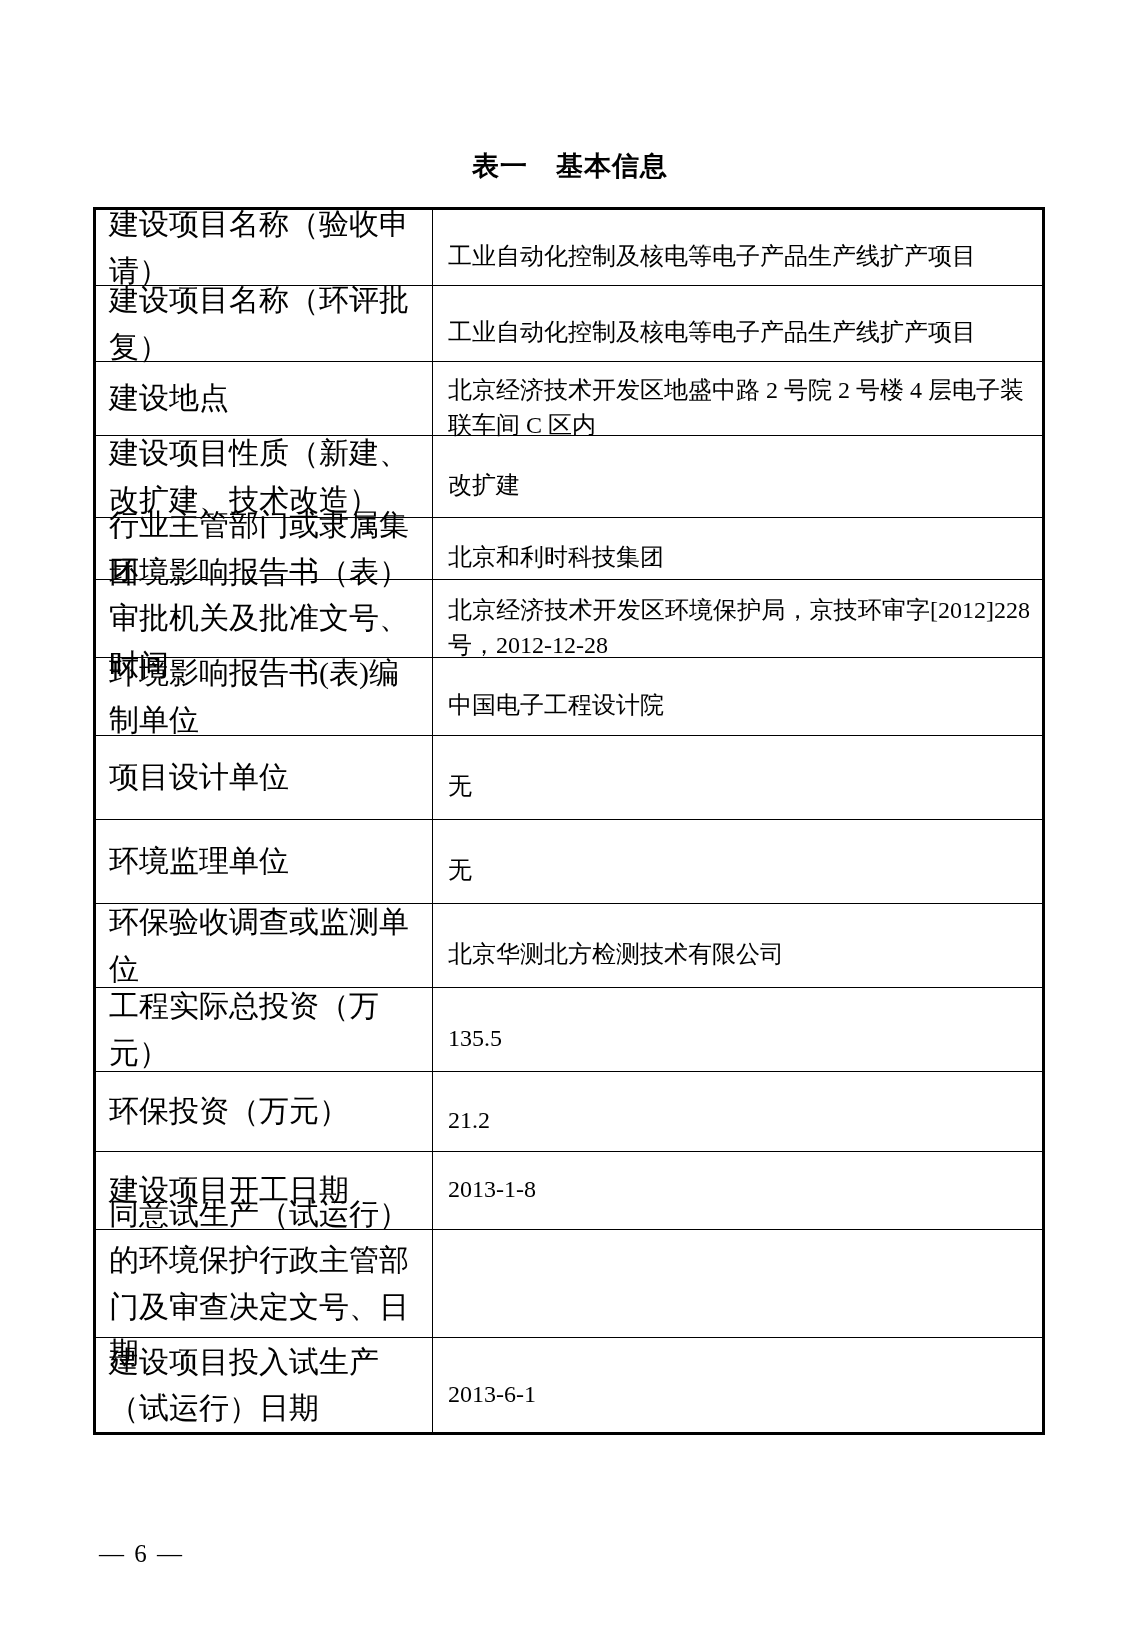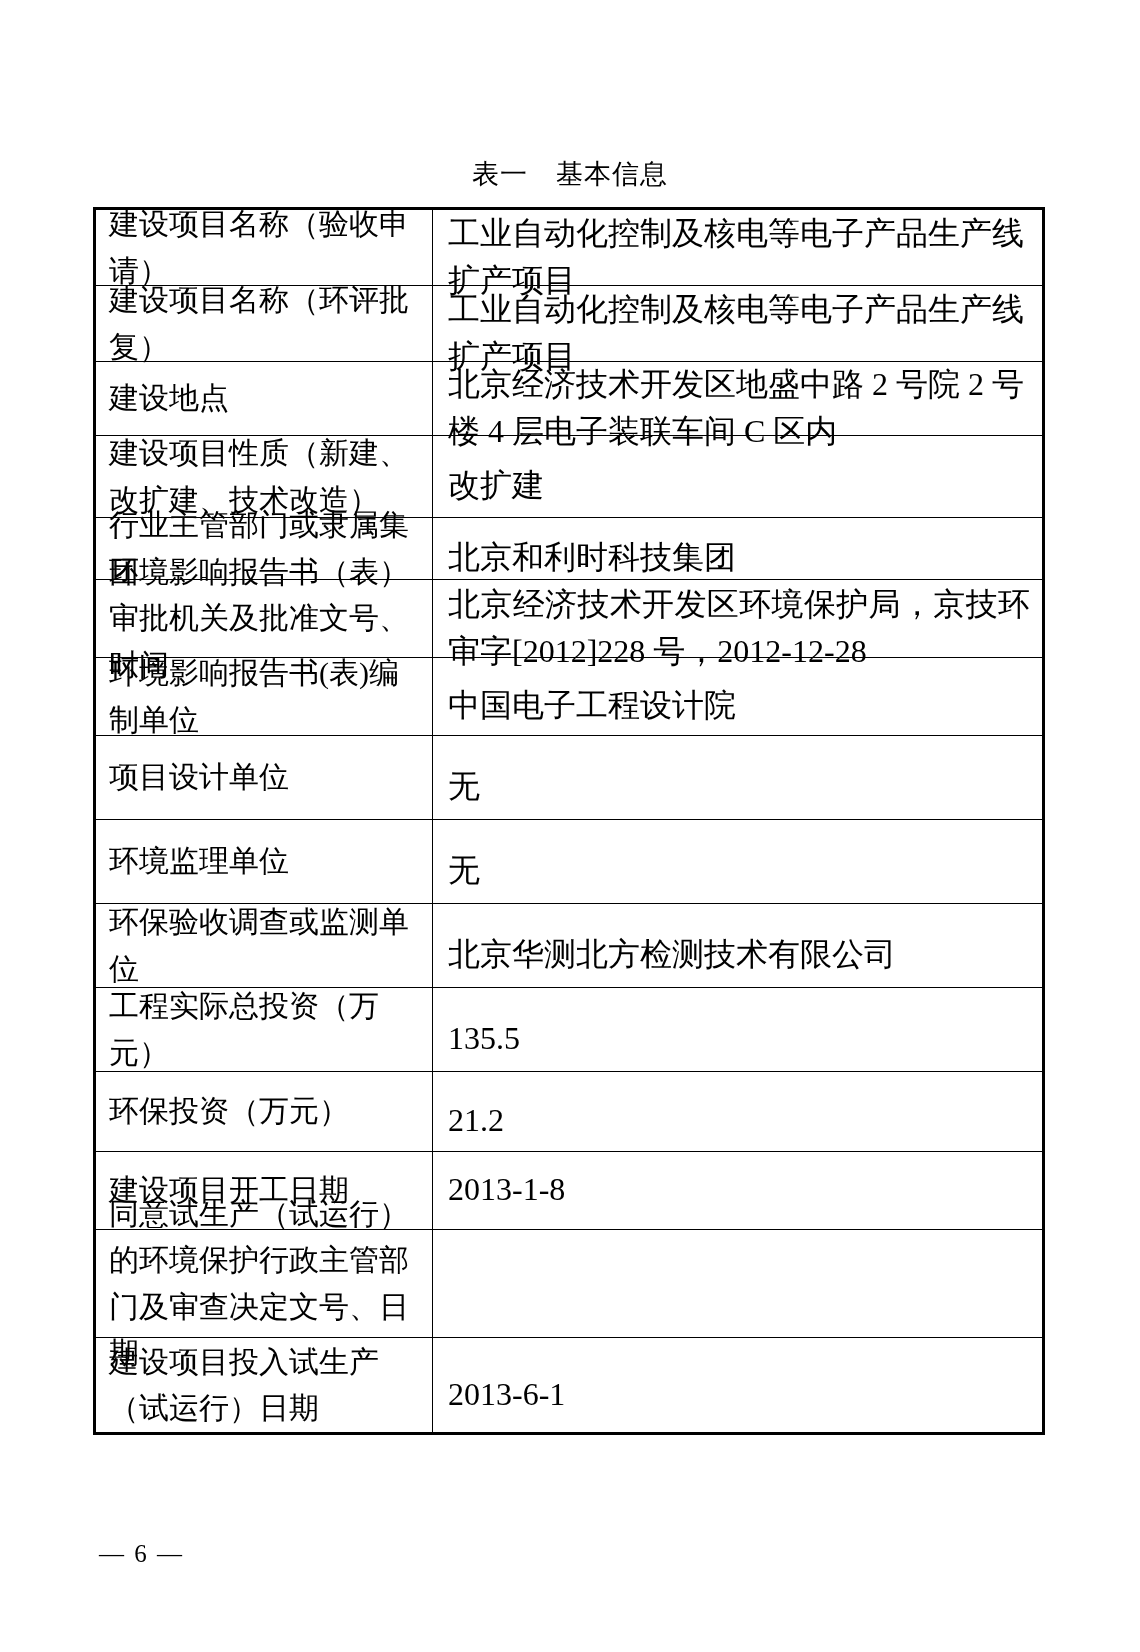--- a/index.html
+++ b/index.html
@@ -8,26 +8,26 @@
     position: relative;
     width: 1140px;
     height: 1652px;
     background: #ffffff;
     color: #000000;
     font-family: "Liberation Serif", "DejaVu Serif", serif;
     overflow: hidden;
   }
   .doc-title {
     position: absolute;
-    top: 156px;
+    top: 148px;
     left: 0;
     width: 1140px;
     text-align: center;
     font-family: "Liberation Sans", "DejaVu Sans", sans-serif;
-    font-weight: 400;
+    font-weight: 700;
     font-size: 27px;
     letter-spacing: 1px;
   }
   .info-table {
     position: absolute;
     top: 207px;
     left: 93px;
     width: 952px;
     border: 3px solid #000000;
     background: #ffffff;
@@ -45,21 +45,21 @@
     display: flex;
     align-items: center;
     font-size: 30px;
     line-height: 1.55;
   }
   .cell-value {
     flex: 1 1 auto;
     padding: 24px 12px 6px 15px;
     display: flex;
     align-items: center;
-    font-size: 32px;
+    font-size: 24px;
     line-height: 1.45;
   }
   .cell-value > .vtext { width: 100%; text-align: left; }
   .cell-value.justify > .vtext { text-align: justify; }
   .cell-value.v-top { align-items: center; padding-top: 3px; }
   .h76 { height: 76px; }  .h74 { height: 74px; }  .h62 { height: 62px; }
   .h82 { height: 82px; }  .h78 { height: 78px; }  .h84 { height: 84px; }
   .h80 { height: 80px; }  .h108 { height: 108px; justify-content: flex-end; } .h94 { height: 94px; }
   .page-footer {
     position: absolute;

